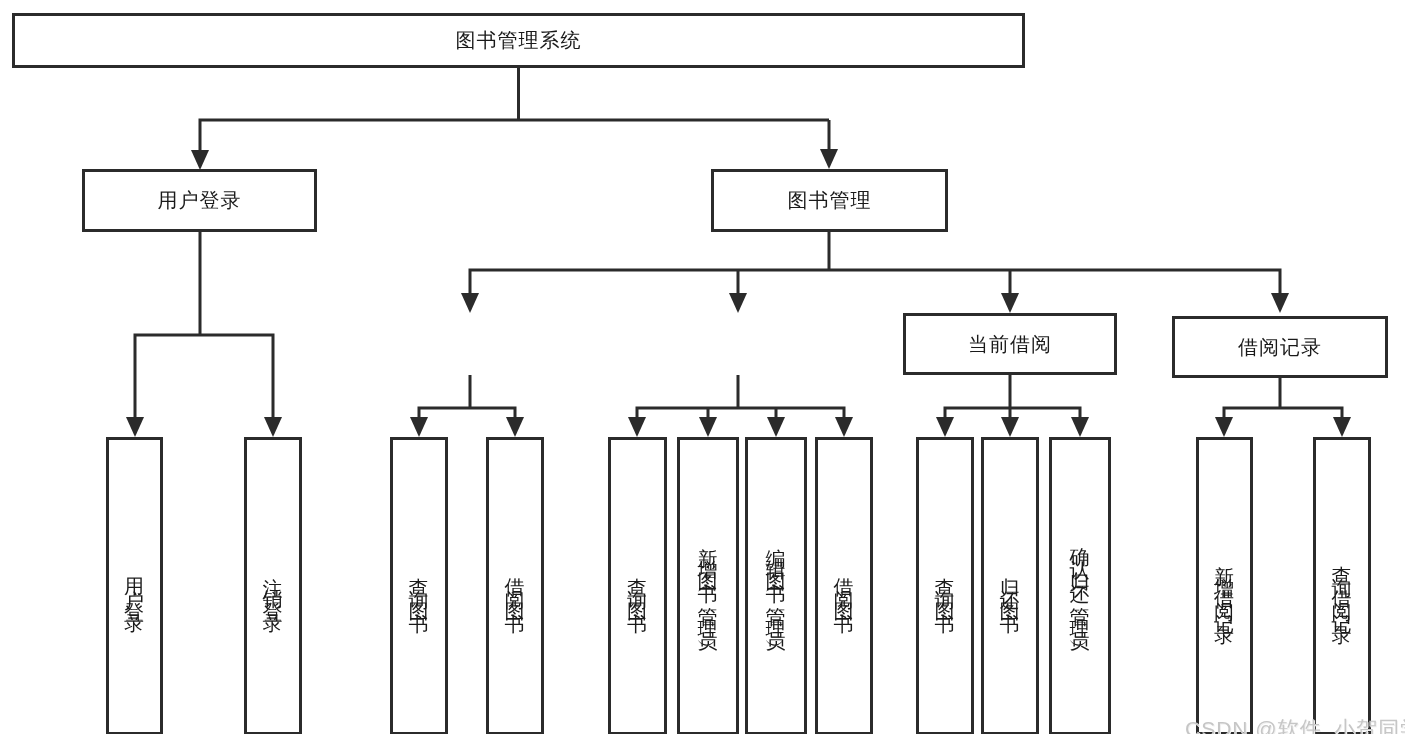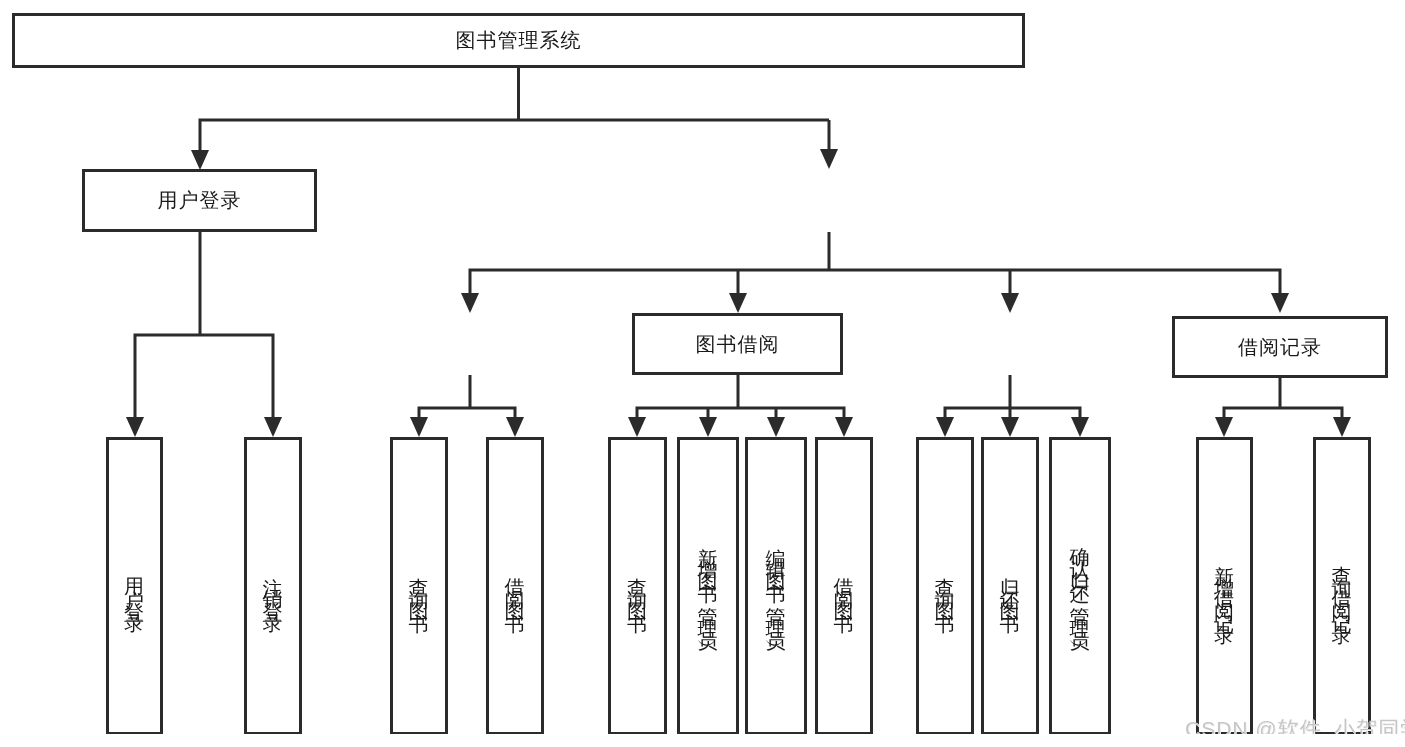--- a/index.html
+++ b/index.html
@@ -60,23 +60,26 @@
     </g>
   </svg>
 
   <div class="node" style="left:12px;top:13px;width:1013px;height:55px">
     <span>图书管理系统</span>
   </div>
 
   <div class="node" style="left:82px;top:169px;width:235px;height:63px">
     <span>用户登录</span>
   </div>
+  <div class="node" style="left:711px;top:169px;width:237px;height:63px">
+    <span>图书管理</span>
+  </div>
 
-  <div class="node" style="left:632px;top:313px;width:211px;height:62px">
-    <span>图书借阅</span>
+  <div class="node" style="left:903px;top:313px;width:214px;height:62px">
+    <span>当前借阅</span>
   </div>
   <div class="node" style="left:1172px;top:316px;width:216px;height:62px">
     <span>借阅记录</span>
   </div>
 
   <div class="node leaf" style="left:106px;top:437px;width:57px;height:298px">
     <span>用户登录</span>
   </div>
   <div class="node leaf" style="left:244px;top:437px;width:58px;height:298px">
     <span>注销登录</span>

